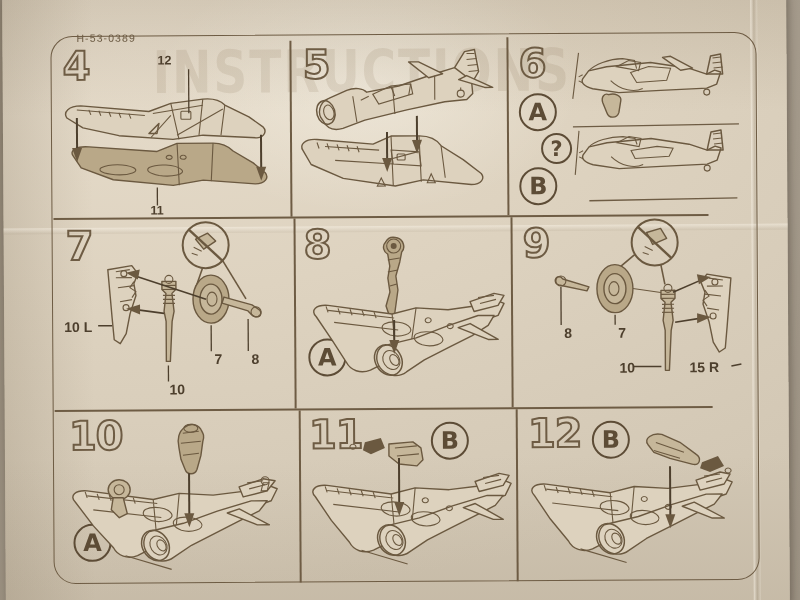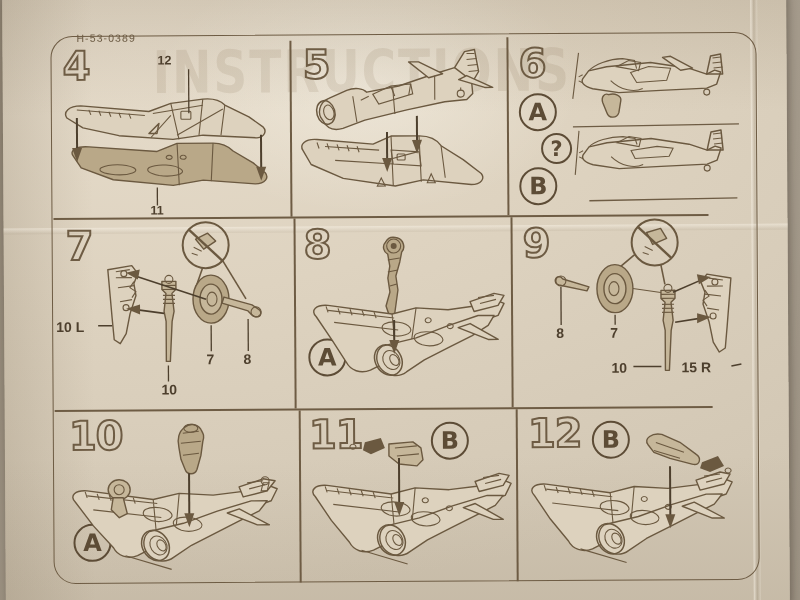--- a/index.html
+++ b/index.html
@@ -91,21 +91,21 @@
   }
   .badge.q{width:31px;height:31px;font-size:21px;border-width:2.2px;}
 
   
   .callout{
     position:absolute;
     font-family:"Liberation Sans", sans-serif;
     font-weight:bold;font-size:12.5px;color:#4d3f2d;
     white-space:nowrap;
   }
-  .callout.big{font-size:14px;}
+  .callout.big{font-size:14px;margin-left:8px;}
 
   
   .lead{position:absolute;background:#4d3f2d;}
 
   svg{display:block;overflow:visible;}
   .ln{fill:none;stroke:#6b5940;stroke-width:1.5;stroke-linejoin:round;stroke-linecap:round;}
   .ln-th{fill:none;stroke:#6b5940;stroke-width:1.1;}
   .fillpart{fill:#b9a888;stroke:#6b5940;stroke-width:1.4;stroke-linejoin:round;}
   .fillpart2{fill:#c6b79a;stroke:#6b5940;stroke-width:1.4;stroke-linejoin:round;}
   .fillplane{fill:#ddd2be;stroke:#6b5940;stroke-width:1.4;stroke-linejoin:round;}

